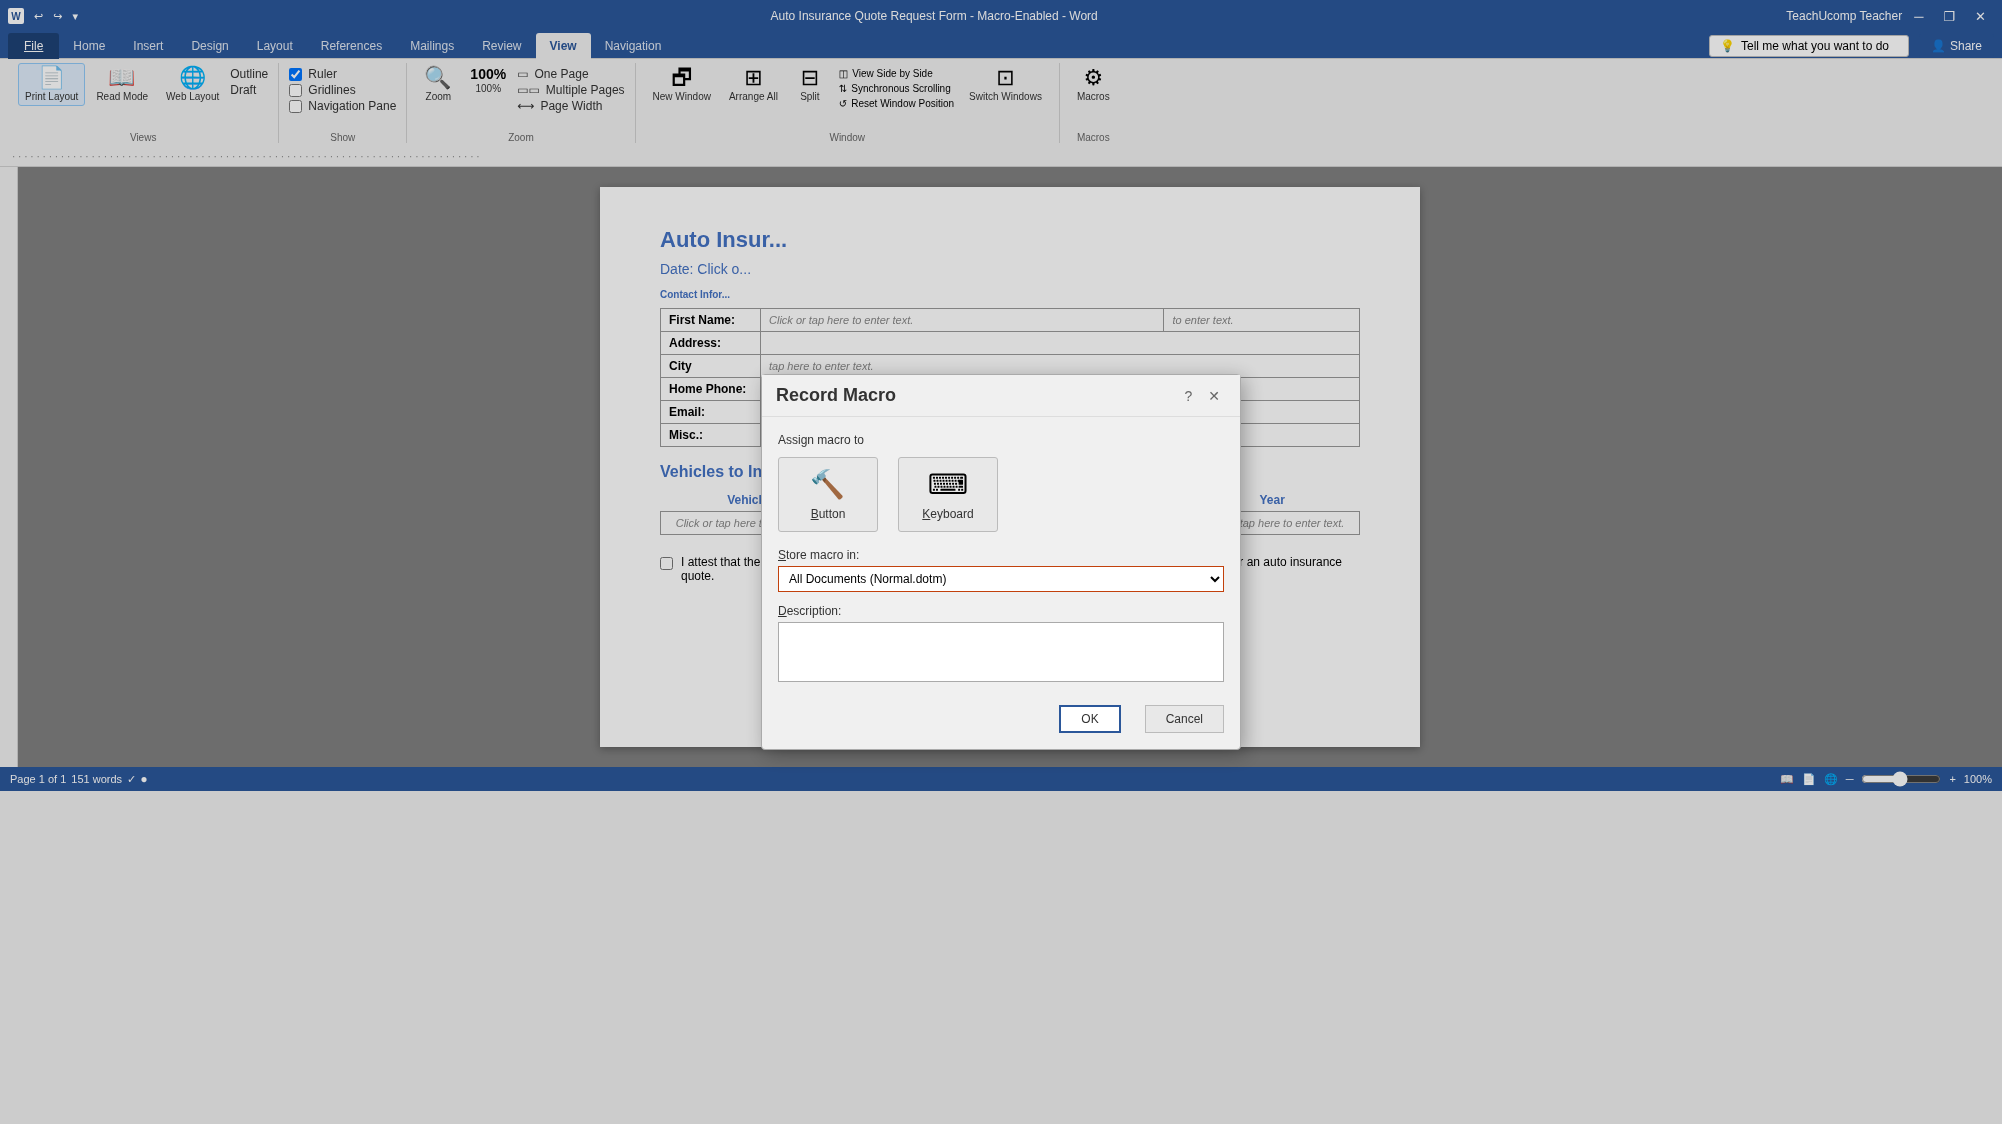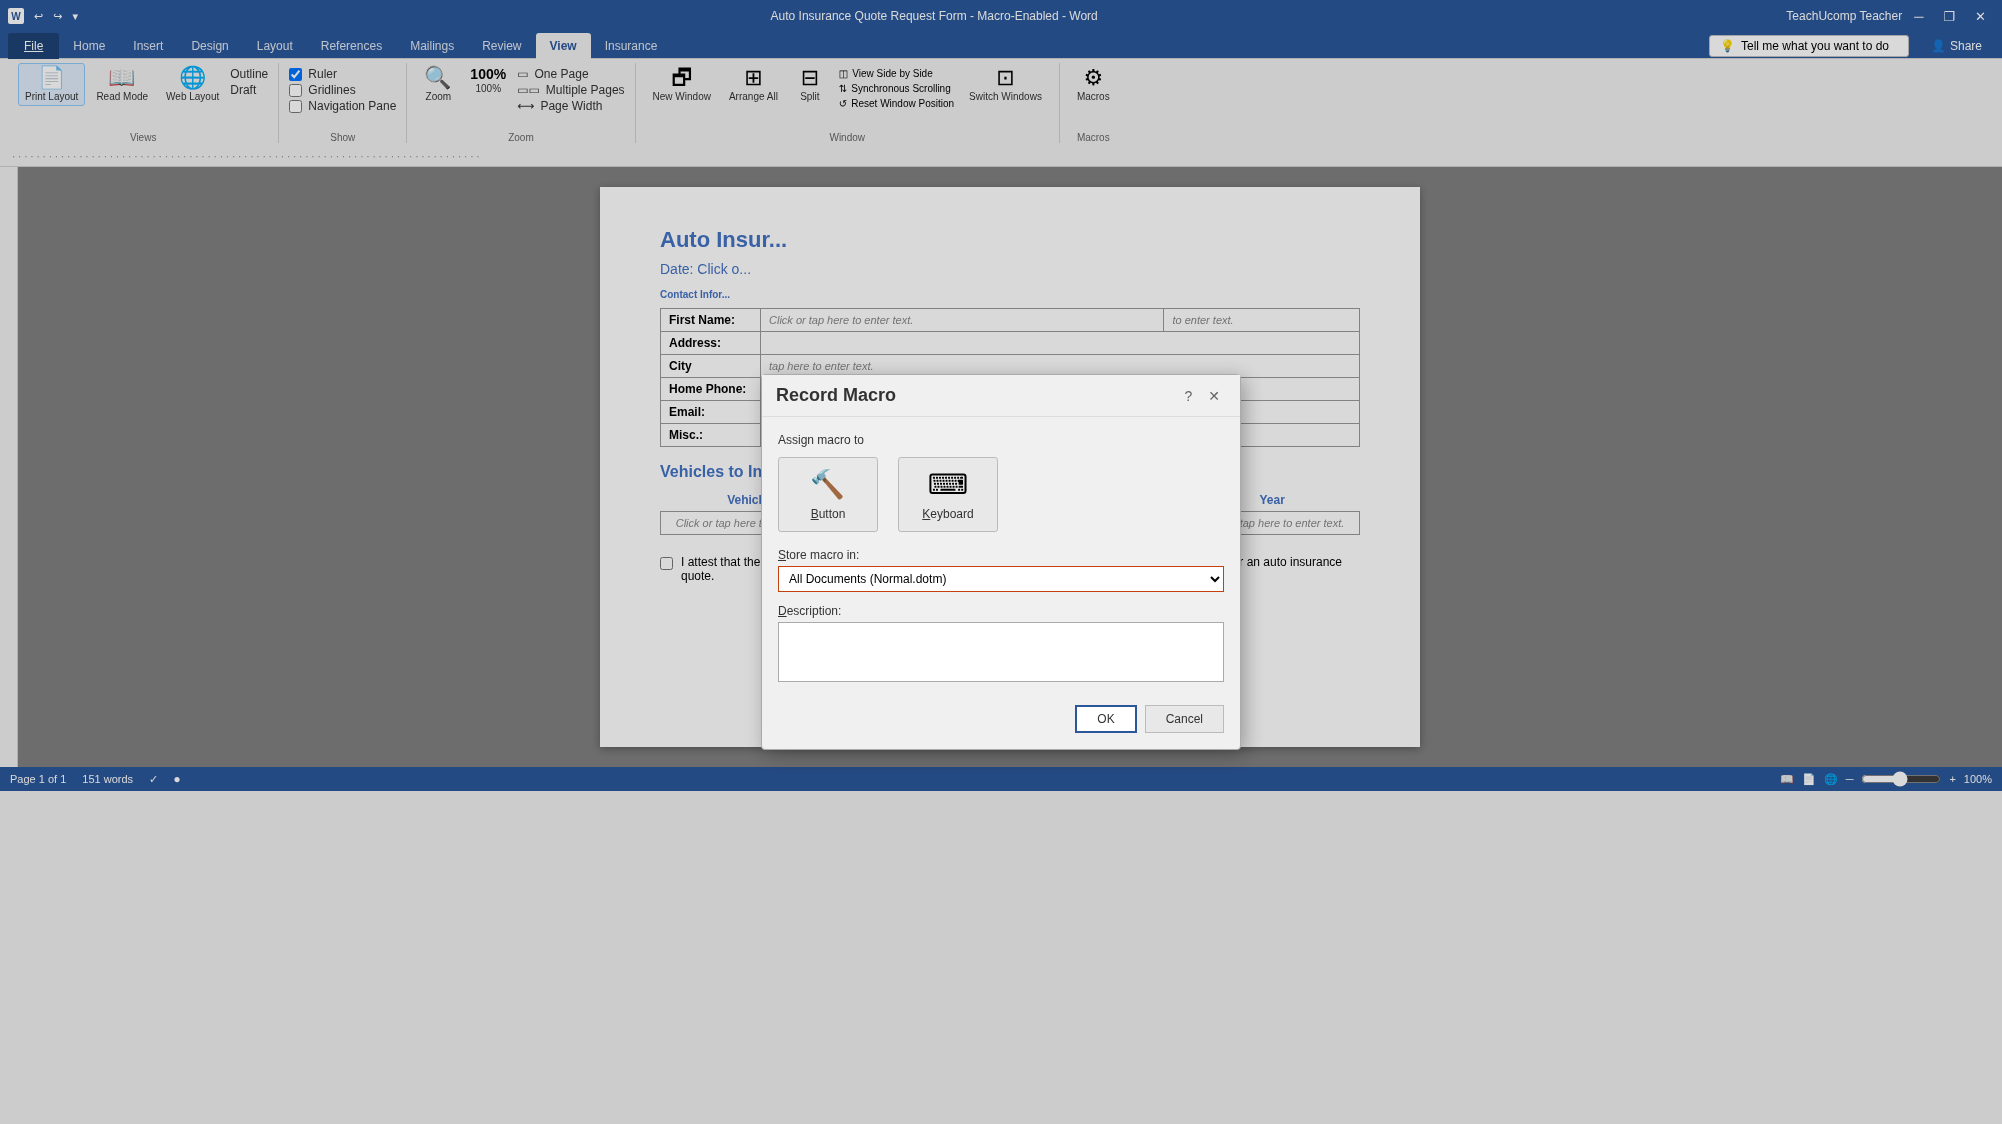--- a/index.html
+++ b/index.html
@@ -73,21 +73,21 @@
     .placeholder-text { color: #888; font-style: italic; font-size: 11px; }
     .vehicles-title { color: #4472c4; font-size: 16px; font-weight: bold; margin: 16px 0 8px; }
     .vehicles-table { border-collapse: collapse; width: 100%; font-size: 12px; }
     .vehicles-table th { color: #4472c4; font-weight: bold; text-align: center; padding: 4px 8px; }
     .vehicles-table td { border: 1px solid #999; padding: 4px 8px; text-align: center; }
     .attestation { display: flex; align-items: flex-start; gap: 8px; margin-top: 20px; font-size: 12px; }
     .attestation input[type=checkbox] { margin-top: 2px; }
 
     
     .status-bar { background: #2b579a; color: white; height: 24px; display: flex; align-items: center; justify-content: space-between; padding: 0 10px; font-size: 11px; }
-    .status-left { display: flex; align-items: center; gap: 16px; }
+    .status-left { display: flex; align-items: center; gap: 5px; }
     .status-right { display: flex; align-items: center; gap: 8px; }
     .zoom-slider { width: 80px; accent-color: white; }
 
     
     .dialog-overlay { position: fixed; top: 0; left: 0; width: 100%; height: 100%; background: rgba(0,0,0,0.15); z-index: 100; display: flex; align-items: center; justify-content: center; }
     .dialog { background: #f0f0f0; border: 1px solid #aaa; border-radius: 4px; width: 480px; box-shadow: 4px 4px 20px rgba(0,0,0,0.3); }
     .dialog-title-bar { background: #f0f0f0; padding: 10px 14px; display: flex; align-items: center; justify-content: space-between; border-bottom: 1px solid #ddd; }
     .dialog-title { font-size: 18px; font-weight: 700; color: #333; }
     .dialog-title-btns { display: flex; gap: 4px; }
     .dialog-title-btn { background: none; border: none; cursor: pointer; font-size: 14px; color: #666; padding: 2px 6px; }
@@ -97,21 +97,21 @@
     .dialog-label u { text-decoration: underline; }
     .dialog-input { width: 100%; padding: 4px 6px; border: 1px solid #aaa; font-size: 12px; background: white; }
     .dialog-section { font-size: 12px; color: #333; margin-bottom: 10px; }
     .dialog-assign-area { display: flex; gap: 20px; margin-bottom: 16px; }
     .assign-btn { display: flex; flex-direction: column; align-items: center; gap: 6px; padding: 10px 20px; background: #e8e8e8; border: 1px solid #bbb; cursor: pointer; border-radius: 3px; min-width: 100px; }
     .assign-icon { font-size: 28px; }
     .assign-label { font-size: 12px; color: #333; }
     .assign-label u { text-decoration: underline; }
     .dialog-select { width: 100%; padding: 4px 6px; border: 1px solid #c2410c; font-size: 12px; background: white; }
     .dialog-textarea { width: 100%; height: 60px; padding: 4px 6px; border: 1px solid #aaa; font-size: 12px; background: white; resize: none; }
-    .dialog-footer { display: flex; justify-content: flex-end; gap: 8px; padding-top: 8px; }
+    .dialog-footer { display: flex; justify-content: flex-end; gap: 24px; padding-top: 8px; }
     .dialog-ok-btn { background: white; border: 2px solid #2b579a; color: #333; padding: 5px 20px; font-size: 12px; cursor: pointer; }
     .dialog-cancel-btn { background: #e8e8e8; border: 1px solid #bbb; color: #333; padding: 5px 20px; font-size: 12px; cursor: pointer; }
 
     .checkbox-row { display: flex; align-items: center; gap: 6px; font-size: 12px; color: #333; }
     .checkbox-row input { margin: 0; }
     .show-group-items { display: flex; flex-direction: column; gap: 2px; padding-top: 4px; }
     .window-group-items { display: flex; flex-direction: column; gap: 2px; padding-top: 4px; font-size: 10px; }
     .window-btn-small { display: flex; align-items: center; gap: 4px; padding: 1px 4px; cursor: pointer; white-space: nowrap; border-radius: 2px; }
   </style>
 </head>
@@ -139,21 +139,21 @@
   <div class="ribbon-tabs">
     <div class="ribbon-tab file">File</div>
     <div class="ribbon-tab">Home</div>
     <div class="ribbon-tab">Insert</div>
     <div class="ribbon-tab">Design</div>
     <div class="ribbon-tab">Layout</div>
     <div class="ribbon-tab">References</div>
     <div class="ribbon-tab">Mailings</div>
     <div class="ribbon-tab">Review</div>
     <div class="ribbon-tab active">View</div>
-    <div class="ribbon-tab">Insurance</div>
+    <div class="ribbon-tab">Navigation</div>
     <div class="tell-me-area">
       <div class="tell-me-input">
         <span>💡</span>
         <span>Tell me what you want to do</span>
       </div>
       <button class="share-btn">
         <span>👤</span>
         <span>Share</span>
       </button>
     </div>

